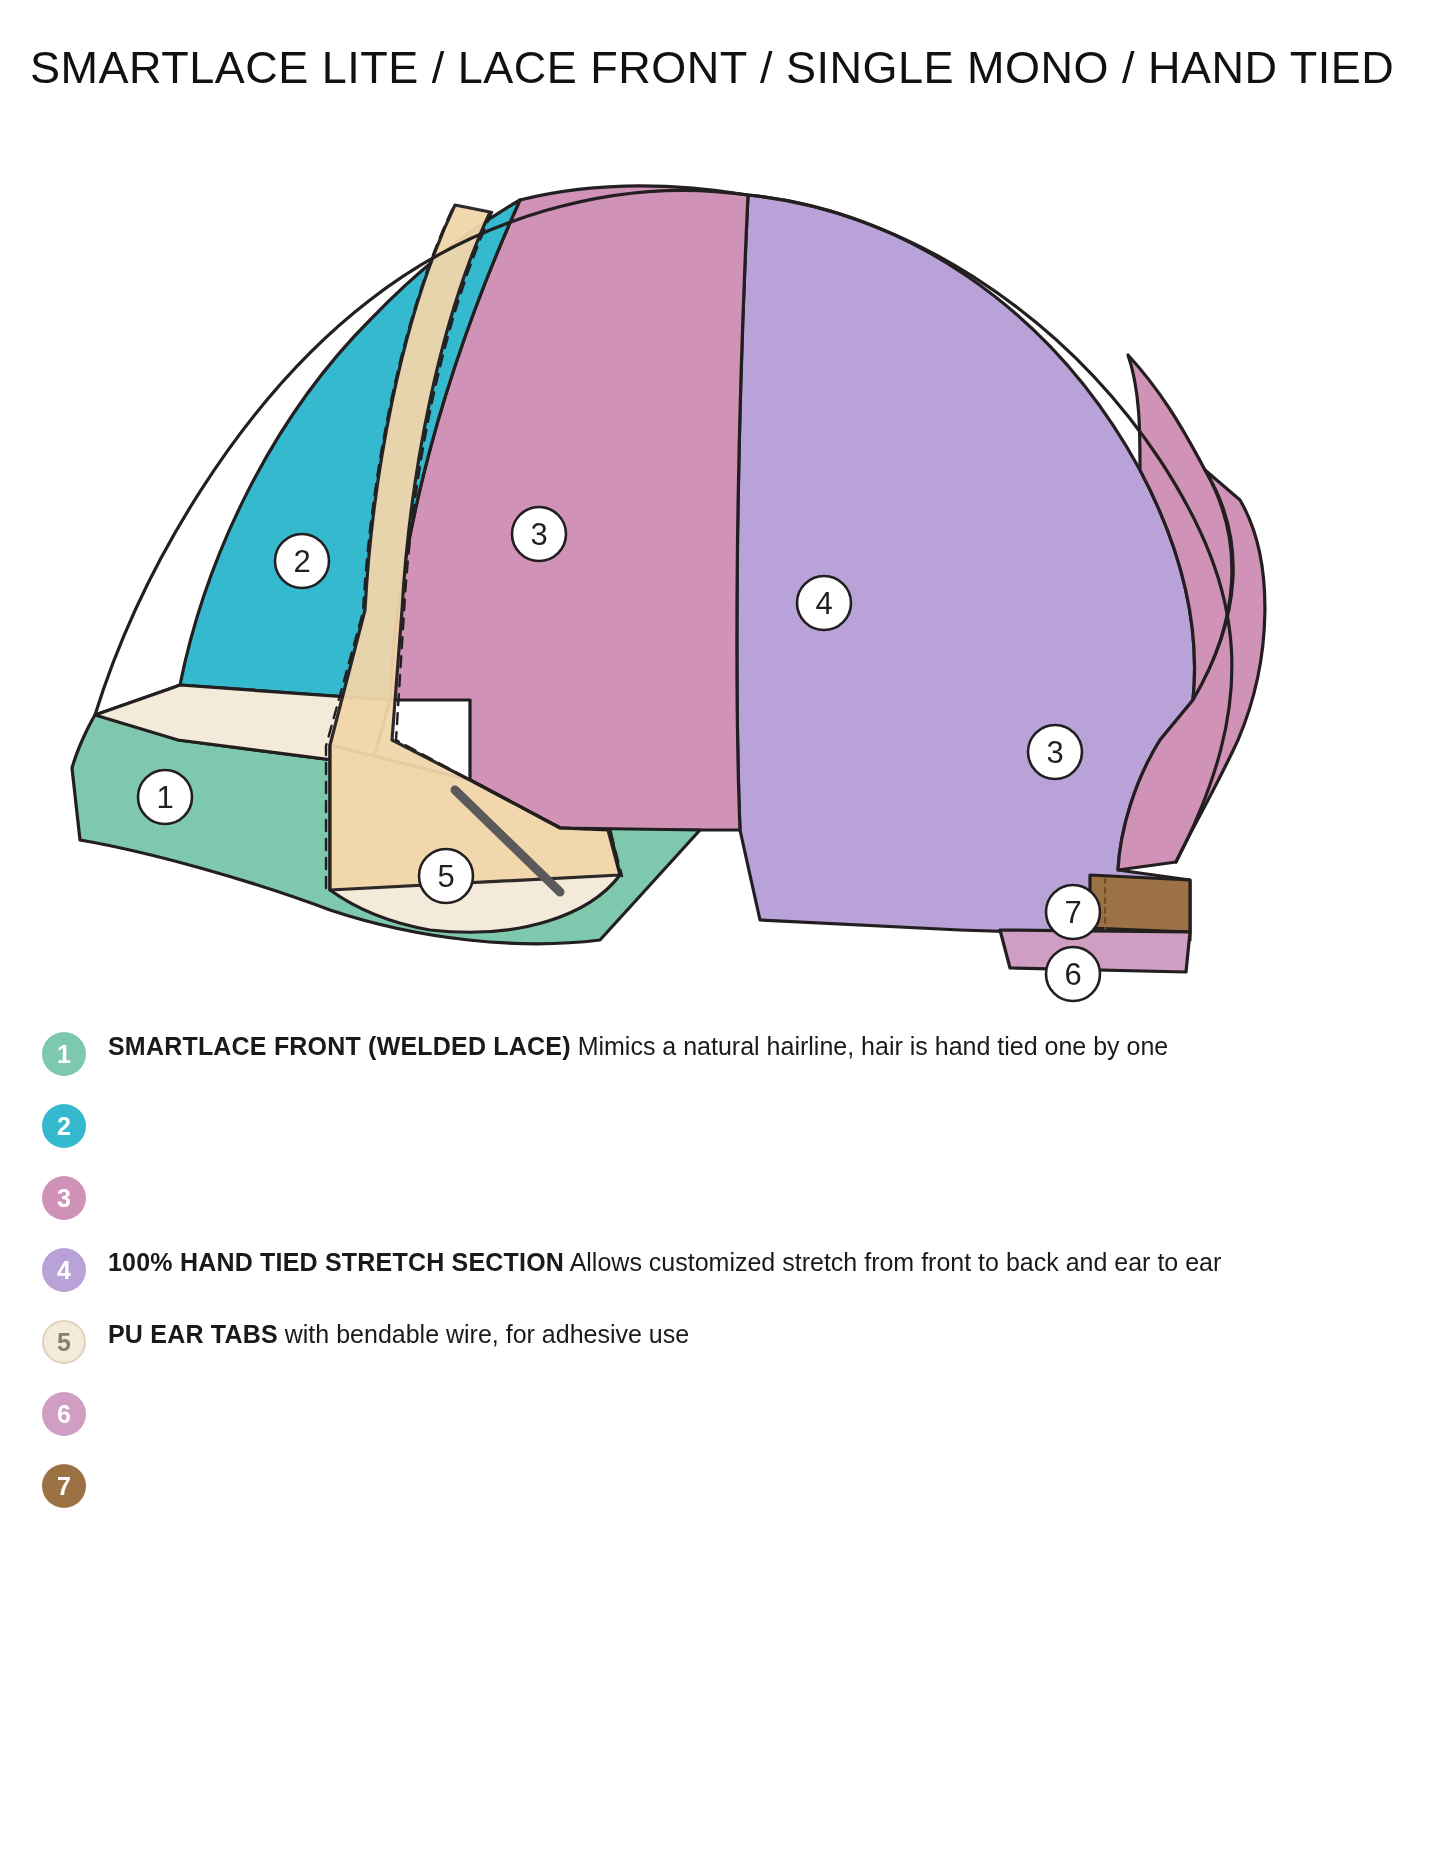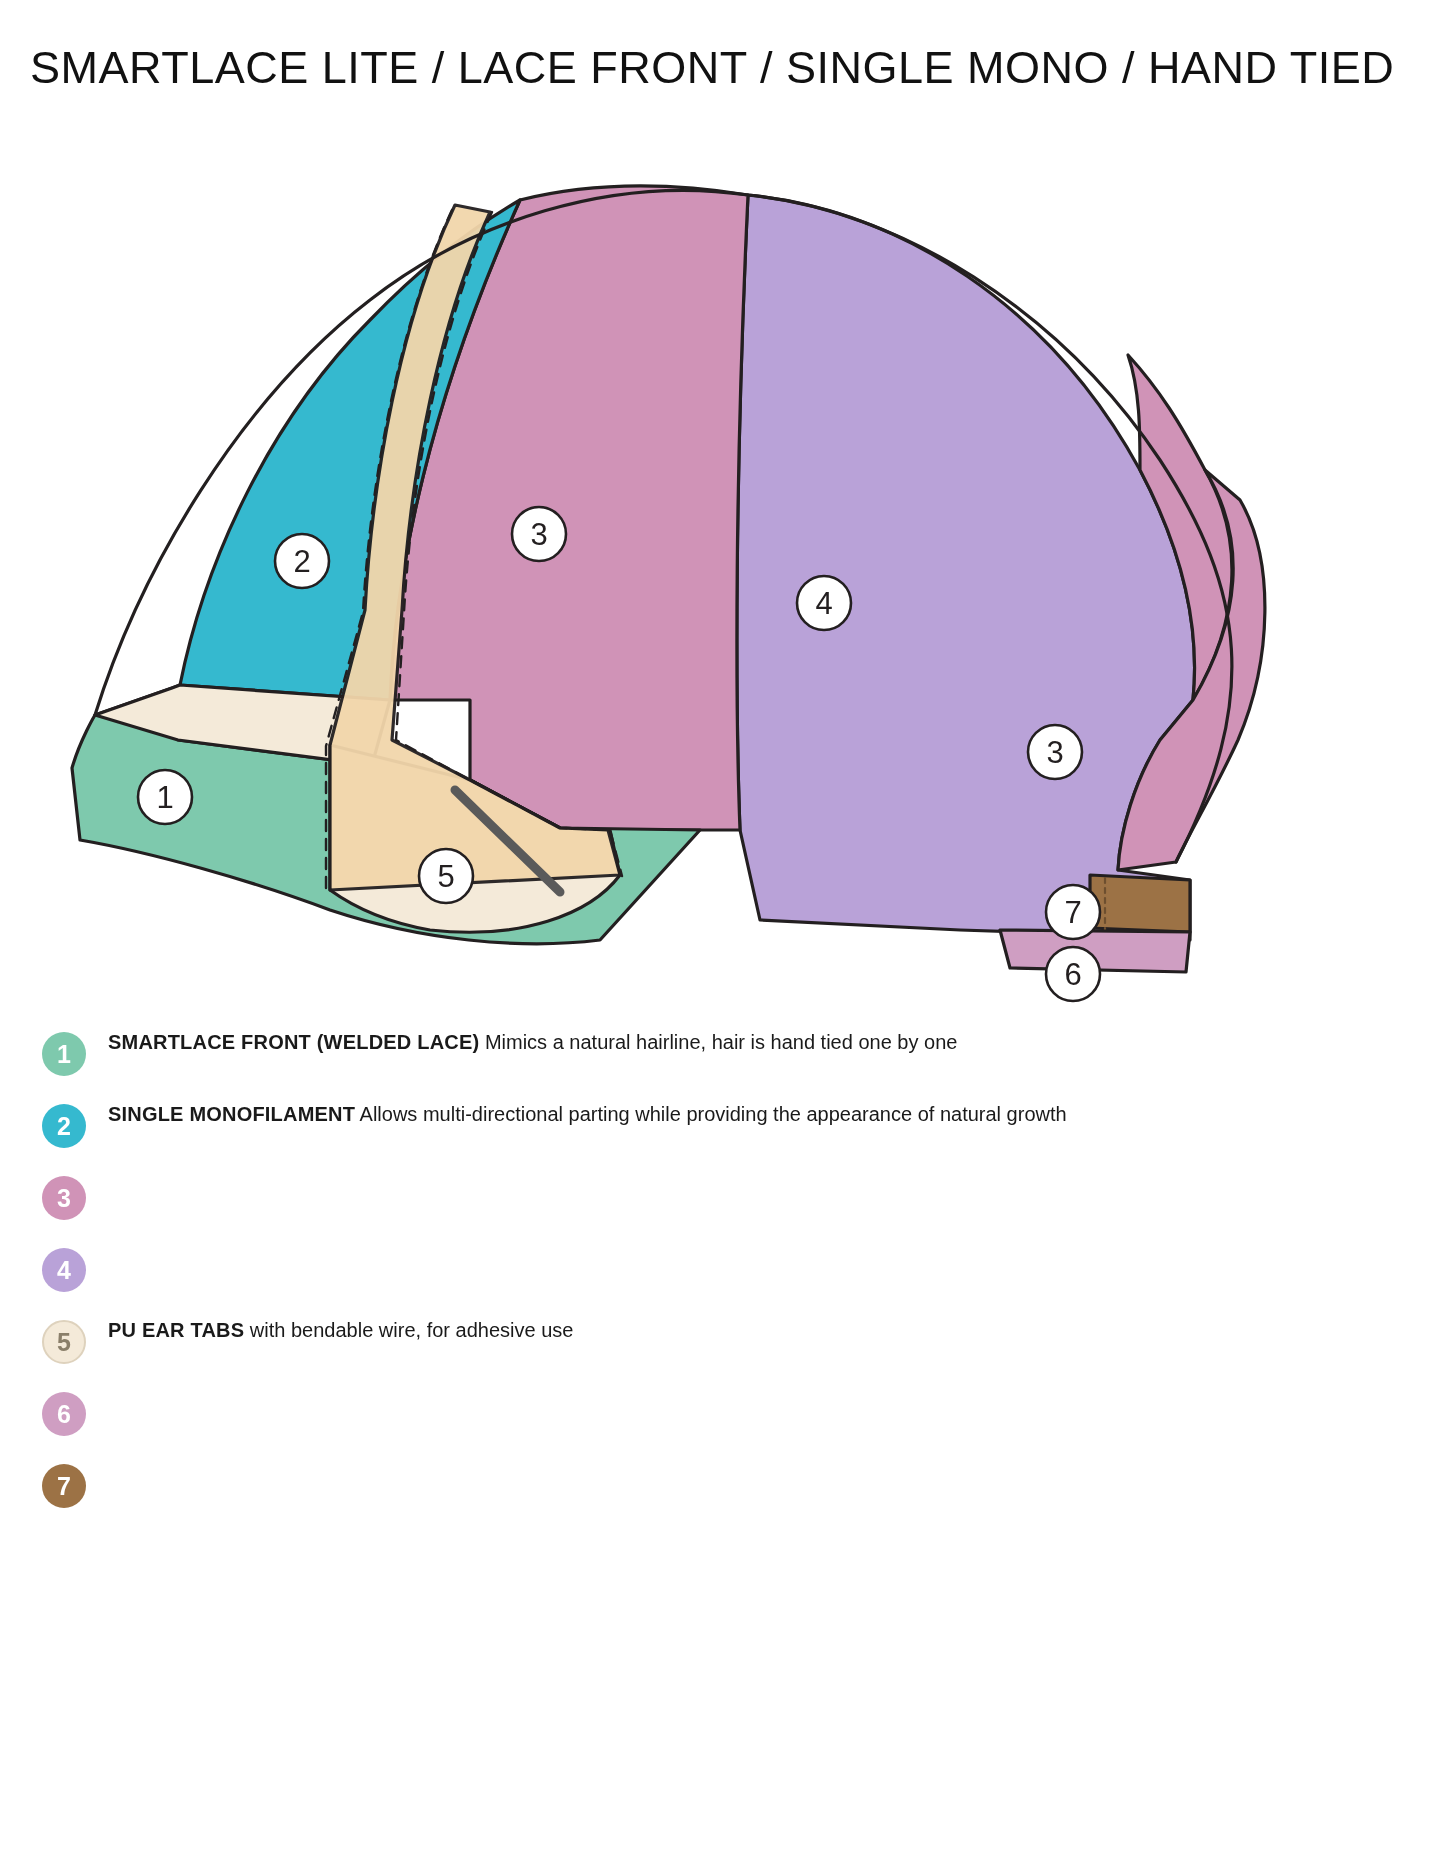--- a/index.html
+++ b/index.html
@@ -64,21 +64,21 @@
     color: #ffffff;
     margin-top: 2px;
   }
   .badge.pale {
     color: #8a7f6a;
     border: 2px solid #ded2bd;
     box-sizing: border-box;
   }
   .legend-text {
     margin-left: 22px;
-    font-size: 20px;
+    font-size: 25px;
     line-height: 1.28;
     max-width: 1290px;
   }
   .legend-text b {
     font-weight: 700;
     letter-spacing: 0.2px;
   }
   .legend-text .desc {
     font-weight: 400;
   }
@@ -182,32 +182,32 @@
     <div class="legend-row">
       <div class="badge" style="background:#7ec9ad">1</div>
       <div class="legend-text">
         <b>SMARTLACE FRONT (WELDED LACE)</b>
         <span class="desc">Mimics a natural hairline, hair is hand tied one by one</span>
       </div>
     </div>
 
     <div class="legend-row">
       <div class="badge" style="background:#35b9cf">2</div>
+    </div>
+
+    <div class="legend-row">
+      <div class="badge" style="background:#d093b7">3</div>
+    </div>
+
+    <div class="legend-row">
+      <div class="badge" style="background:#b9a2d8">4</div>
       <div class="legend-text">
-        <b>SINGLE MONOFILAMENT</b>
-        <span class="desc">Allows multi-directional parting while providing the appearance of natural growth</span>
+        <b>100% HAND TIED STRETCH SECTION</b>
+        <span class="desc">Allows customized stretch from front to back and ear to ear</span>
       </div>
-    </div>
-
-    <div class="legend-row">
-      <div class="badge" style="background:#d093b7">3</div>
-    </div>
-
-    <div class="legend-row">
-      <div class="badge" style="background:#b9a2d8">4</div>
     </div>
 
     <div class="legend-row">
       <div class="badge pale" style="background:#f4ead9">5</div>
       <div class="legend-text">
         <b>PU EAR TABS</b>
         <span class="desc">with bendable wire, for adhesive use</span>
       </div>
     </div>
 

